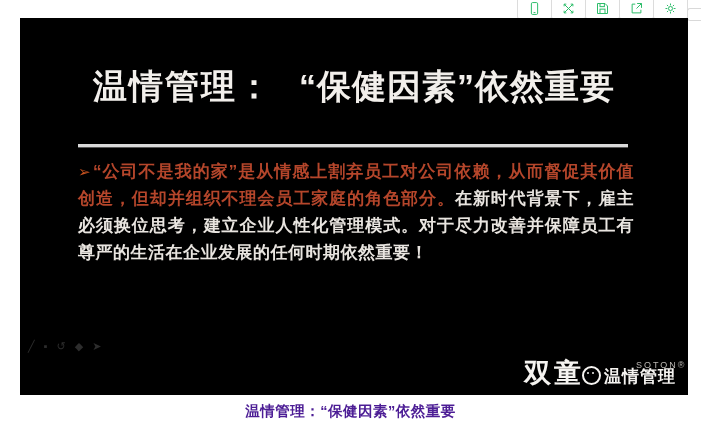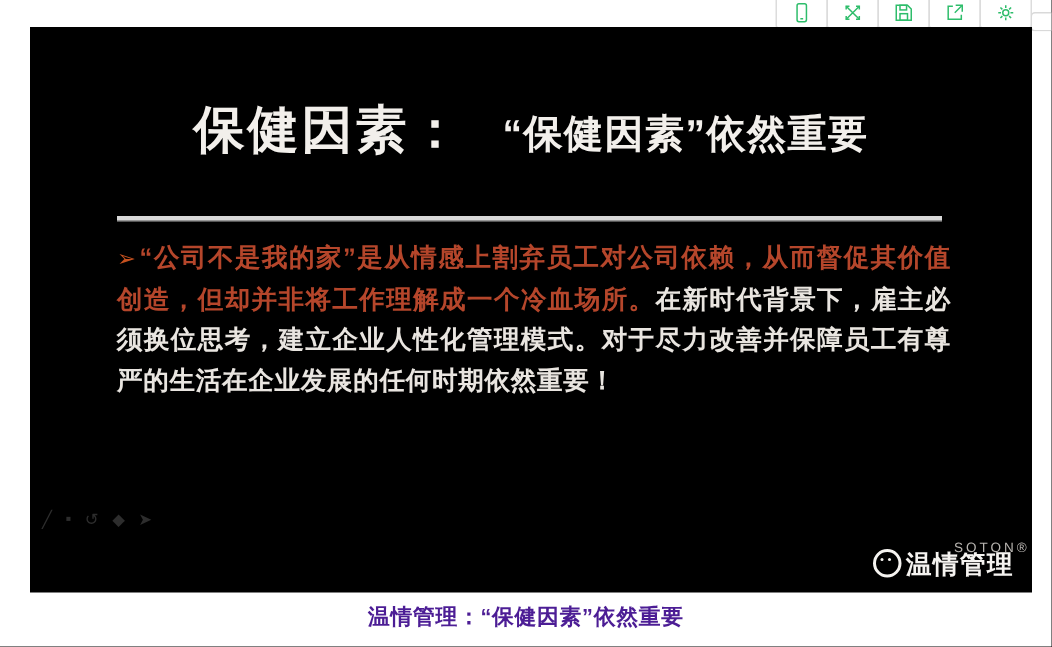--- a/index.html
+++ b/index.html
@@ -24,21 +24,21 @@
   
   .slide{
     position:absolute;left:20px;top:18px;width:668px;height:377px;
     background:#000000;color:#e9e5e0;
   }
   .slide-title{
     position:absolute;top:46px;left:0;right:0;text-align:center;
     white-space:nowrap;color:#f2efeb;font-weight:bold;
   }
   .title-main{font-size:34px;letter-spacing:2px;}
-  .title-sub{font-size:26px;margin-left:26px;letter-spacing:1px;}
+  .title-sub{font-size:34px;margin-left:26px;letter-spacing:1px;}
   .divider{
     position:absolute;top:126px;left:58px;width:550px;height:3px;
     background:#d9d9d9;box-shadow:0 1px 0 #555;
   }
   .slide-body{
     position:absolute;top:140px;left:58px;right:54px;
     font-size:17px;font-weight:bold;line-height:27px;
     text-align:justify;letter-spacing:0.5px;
   }
   .slide-body p{margin:0;}
@@ -112,38 +112,39 @@
       <circle cx="12" cy="12" r="3.2"></circle>
       <path d="M12 4 V7 M12 17 V20 M4 12 H7 M17 12 H20 M6.3 6.3 L8.4 8.4 M15.6 15.6 L17.7 17.7 M17.7 6.3 L15.6 8.4 M8.4 15.6 L6.3 17.7"></path>
     </svg>
   </div>
 </div>
 <div class="corner-tab"></div>
 
 <div class="slide">
 
   <div class="slide-title">
-    <span class="title-main">保健因素：</span><span class="title-sub">“保健因素”依然重要</span>
+    <span class="title-main">温情管理：</span><span class="title-sub">“保健因素”依然重要</span>
   </div>
 
   <div class="divider"></div>
 
   <div class="slide-body">
-    <p><span class="bullet">➢</span><span><span class="seg-orange">“公司不是我的家”是从情感上割弃员工对公司依赖，从而督促其价值创造，但却并</span><span class="seg-orange">非将工作理解成一个冷血场所。</span><span class="seg-white">在新时代背景下，雇主必须换位思考，建立企业人性化管理模式。对于尽力改善并保障员工有尊严的生活在企业发展的任何时期依然重要！</span></span></p>
+    <p><span class="bullet">➢</span><span><span class="seg-orange">“公司不是我的家”是从情感上割弃员工对公司依赖，从而督促其价值创造，但却并</span><span class="seg-orange">组织不理会员工家庭的角色部分。</span><span class="seg-white">在新时代背景下，雇主必须换位思考，建立企业人性化管理模式。对于尽力改善并保障员工有尊严的生活在企业发展的任何时期依然重要！</span></span></p>
   </div>
 
   <div class="annot">
     <span>╱</span>
     <span>▪</span>
     <span>↺</span>
     <span>◆</span>
     <span>➤</span>
   </div>
 
   <div class="watermark">
+    <span class="wm-big">双童</span>
     <span class="wm-face"></span>
     <span class="wm-stack">
       <span class="wm-en">SOTON®</span>
       <span class="wm-cn">温情管理</span>
     </span>
   </div>
 
 </div>
 
 <div class="caption">温情管理：“保健因素”依然重要</div>

